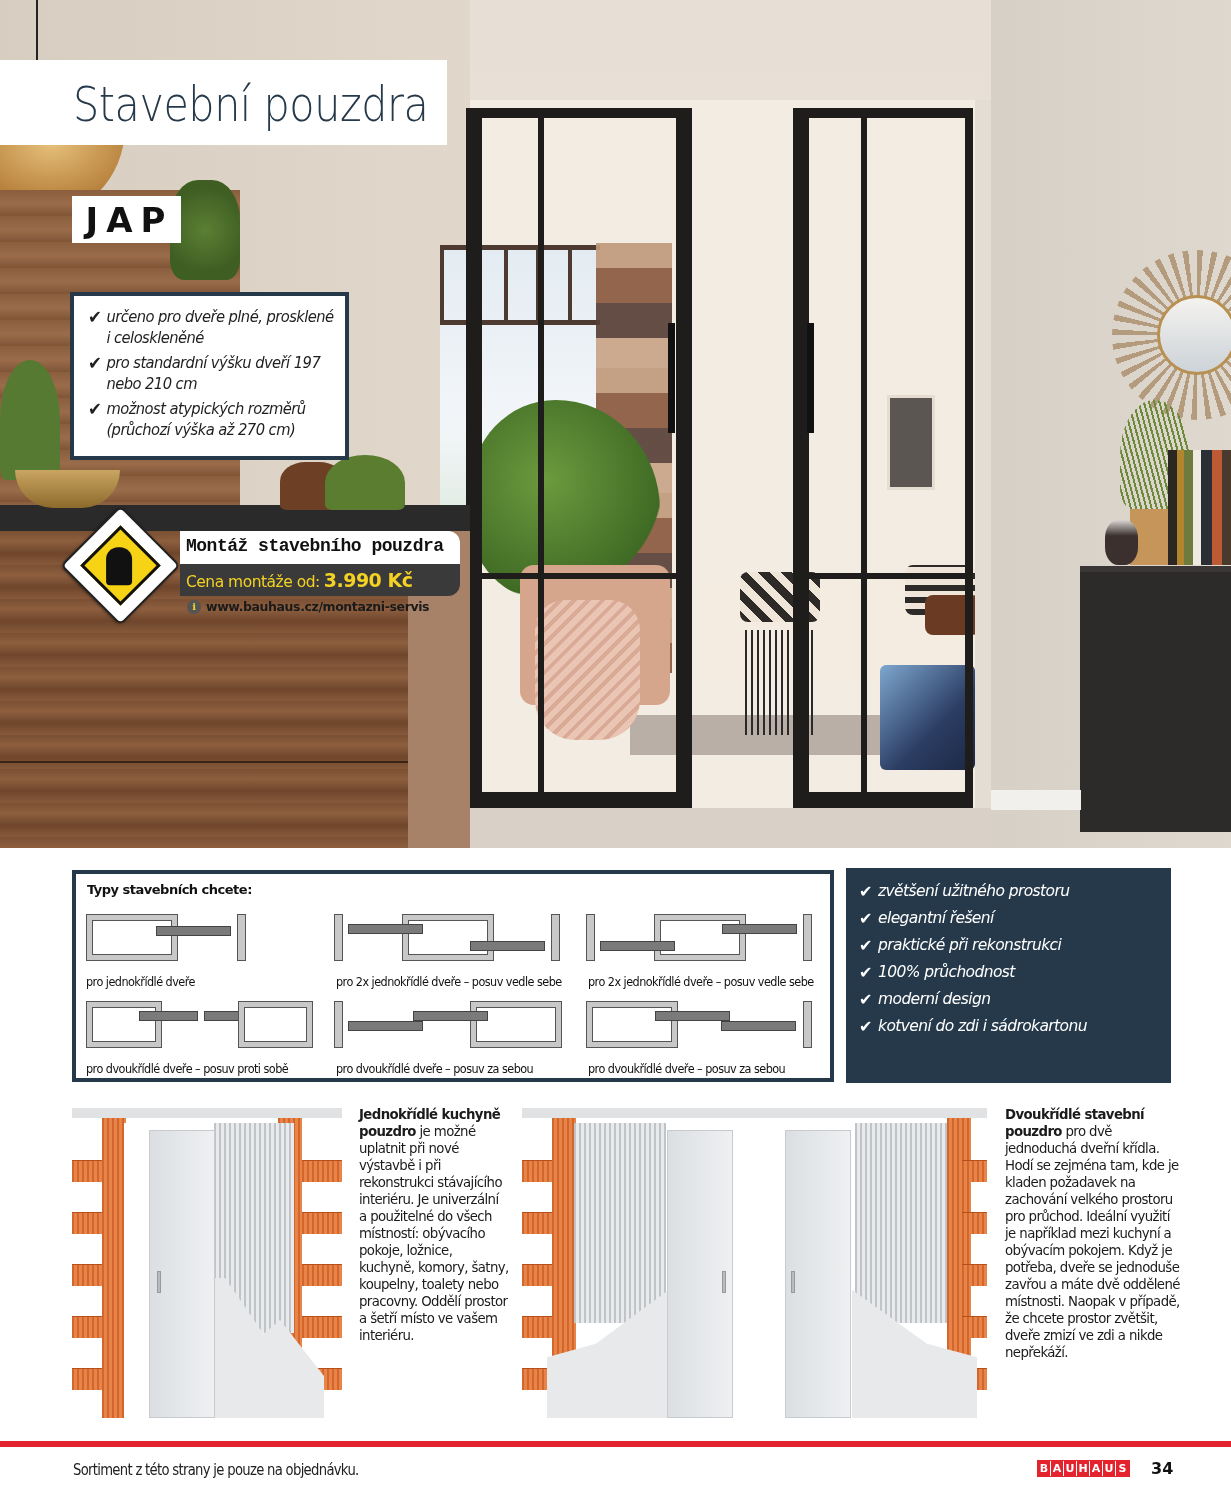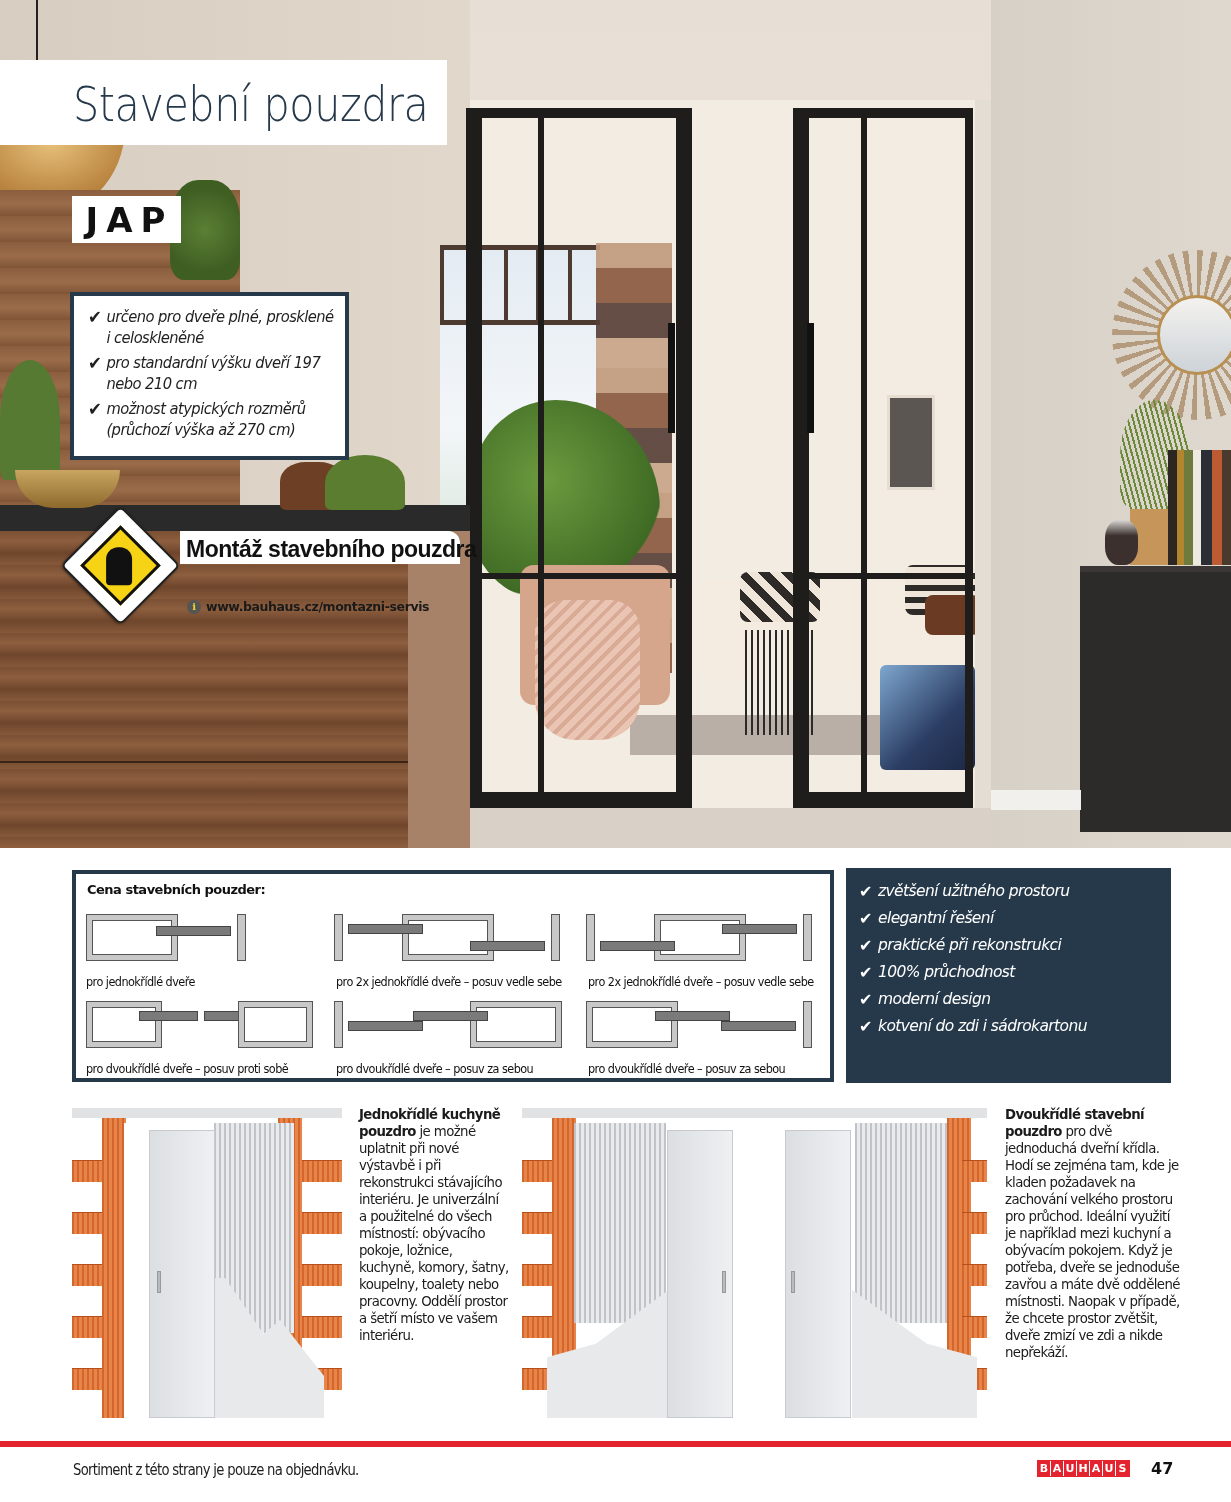--- a/index.html
+++ b/index.html
@@ -89,21 +89,21 @@
   .feature-box { position: absolute; left: 70px; top: 292px; width: 279px; height: 168px; background: #ffffff; border: 4px solid #26394a; padding: 10px 8px 0 14px; }
   .feature-box .item { display: flex; font-style: italic; font-size: 16px; line-height: 21px; color: #1f1f1f; margin-bottom: 4px; font-family: "DejaVu Sans", sans-serif; letter-spacing: -0.6px; transform: scaleX(0.92); transform-origin: left; width: 108%; }
   .feature-box .check { width: 20px; flex: 0 0 20px; font-style: normal; font-size: 18px; line-height: 21px; font-weight: bold; }
 
   
   .install-badge { position: absolute; left: 78px; top: 523px; width: 85px; height: 85px; transform: rotate(45deg); background: #fff; border: 2px solid #222; border-radius: 6px; box-shadow: 0 1px 3px rgba(0,0,0,.5); }
   .install-badge .inner { position: absolute; left: 12px; top: 12px; width: 57px; height: 57px; background: #f6d315; border: 3px solid #111; }
   .install-badge .worker { position: absolute; left: 12px; top: 8px; width: 26px; height: 38px; background: #111; border-radius: 12px 12px 4px 4px; transform: rotate(-45deg); }
 
   .install-panel { position: absolute; left: 180px; top: 531px; width: 280px; height: 65px; }
-  .install-panel .name { position: absolute; left: 0; top: 0; width: 280px; height: 33px; background: #ffffff; border-radius: 0 12px 0 0; font-weight: bold; font-size: 23px; color: #111; padding: 5px 0 0 6px; font-family: Liberation Sans, sans-serif; letter-spacing: -0.5px; white-space: nowrap; }
+  .install-panel .name { position: absolute; left: 0; top: 0; width: 280px; height: 33px; background: #ffffff; border-radius: 0 12px 0 0; font-weight: bold; font-size: 18px; color: #111; padding: 5px 0 0 6px; font-family: Liberation Mono, monospace; letter-spacing: -0.5px; white-space: nowrap; }
   .install-panel .price { position: absolute; left: 0; top: 33px; width: 280px; height: 32px; background: #3a3a3a; border-radius: 0 0 12px 0; padding: 5px 0 0 6px; color: #f4d223; font-size: 15.5px; white-space: nowrap; font-family: "DejaVu Sans", sans-serif; letter-spacing: -0.5px; }
   .install-panel .price b { font-size: 19px; margin-left: 4px; }
   .install-url { position: absolute; left: 187px; top: 599px; display: flex; align-items: center; font-size: 12.5px; font-weight: bold; color: #1a1a1a; font-family: "DejaVu Sans", sans-serif; letter-spacing: -0.4px; }
   .install-url .info-icon { width: 14px; height: 14px; border-radius: 50%; background: #555; color: #f4d223; font-size: 10px; font-weight: bold; display: inline-flex; align-items: center; justify-content: center; margin-right: 5px; font-family: "DejaVu Serif", serif; }
 
   
   .types-box { position: absolute; left: 72px; top: 870px; width: 762px; height: 212px; border: 4px solid #26394a; background: #fff; }
   .types-title { position: absolute; left: 11px; top: 8px; font-size: 13px; font-weight: bold; color: #111; font-family: "DejaVu Sans", sans-serif; letter-spacing: -0.5px; }
   .diagram { position: absolute; width: 250px; height: 90px; }
   .diagram .label { position: absolute; left: 10px; top: 62px; font-size: 12.5px; color: #111; white-space: nowrap; font-family: "DejaVu Sans", sans-serif; letter-spacing: -0.6px; transform: scaleX(0.9); transform-origin: left; }
@@ -219,33 +219,36 @@
     <span>pro standardní výšku dveří 197 nebo 210 cm</span>
   </div>
   <div class="item">
     <span class="check">✔</span>
     <span>možnost atypických rozměrů (průchozí výška až 270 cm)</span>
   </div>
 </div>
 
 <div class="install-panel">
   <div class="name">Montáž stavebního pouzdra</div>
+  <div class="price">
+    <span>Cena montáže od:</span><b>3.990 Kč</b>
+  </div>
 </div>
 <div class="install-badge">
   <div class="inner">
     <div class="worker"></div>
   </div>
 </div>
 <div class="install-url">
   <span class="info-icon">i</span>
   <span>www.bauhaus.cz/montazni-servis</span>
 </div>
 
 <div class="types-box">
-  <div class="types-title">Cena stavebních pouzder:</div>
+  <div class="types-title">Typy stavebních chcete:</div>
 
   <div class="diagram" style="left:0;top:38px">
     <div class="pocket" style="left:10px;top:2px;width:92px;height:47px"></div>
     <div class="panel" style="left:80px;top:14px;width:75px"></div>
     <div class="jamb" style="left:161px;top:2px"></div>
     <div class="label">pro jednokřídlé dveře</div>
   </div>
 
   <div class="diagram" style="left:250px;top:38px">
     <div class="jamb" style="left:8px;top:2px"></div>
@@ -375,13 +378,13 @@
 <div class="footer-note">Sortiment z této strany je pouze na objednávku.</div>
 <div class="bauhaus-logo">
   <span>B</span>
   <span>A</span>
   <span>U</span>
   <span>H</span>
   <span>A</span>
   <span>U</span>
   <span>S</span>
 </div>
-<div class="page-number">47</div>
+<div class="page-number">34</div>
 
 </body></html>

